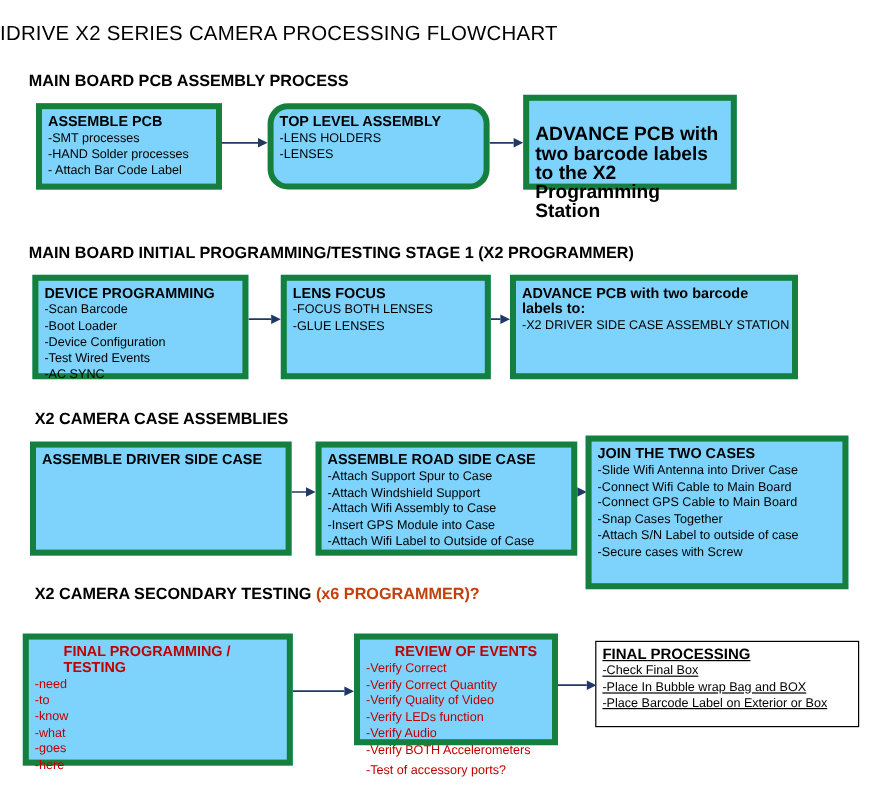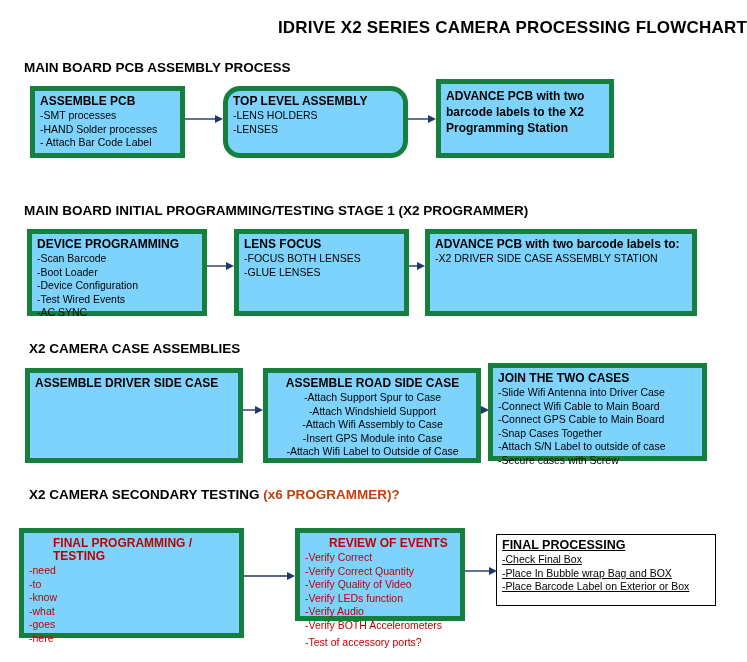--- a/index.html
+++ b/index.html
@@ -19,23 +19,23 @@
     position: absolute;
     left: 0; top: 0;
     width: 747px;
     height: 662px;
   }
   .title {
     position: absolute;
     left: 0;
     top: 18px;
     width: 747px;
-    text-align: right;
+    text-align: left;
     font-size: 17px;
-    font-weight: bold;
+    font-weight: normal;
     letter-spacing: 0.2px;
   }
   .section-head {
     position: absolute;
     font-size: 13.5px;
     font-weight: bold;
     white-space: nowrap;
   }
   .section-head .accent {
     color: #c2410c;
@@ -109,21 +109,21 @@
   </div>
 
   <div class="arrow" style="left:408px; top:113px;">
     <svg width="28" height="12" viewBox="0 0 28 12">
       <line x1="0" y1="6" x2="20" y2="6" stroke="#1f3864" stroke-width="1.4"></line>
       <polygon points="20,2 28,6 20,10" fill="#1f3864"></polygon>
     </svg>
   </div>
 
   <div class="box" style="left:436px; top:79px; width:178px; height:79px;">
-    <div class="hdr" style="font-size:12px; line-height:16px; padding-top:4px;">ADVANCE PCB with two barcode labels to the X2 Programming Station</div>
+    <div class="hdr" style="font-size:16px; line-height:16px; padding-top:21px;">ADVANCE PCB with two barcode labels to the X2 Programming Station</div>
   </div>
 
   <div class="section-head" style="left:24px; top:203px;">
     <span>MAIN BOARD INITIAL PROGRAMMING/TESTING STAGE 1 (X2 PROGRAMMER)</span>
   </div>
 
   <div class="box" style="left:27px; top:229px; width:180px; height:87px;">
     <div class="hdr">DEVICE PROGRAMMING</div>
     <ul>
       <li>-Scan Barcode</li>
@@ -149,21 +149,21 @@
     </ul>
   </div>
 
   <div class="arrow" style="left:409px; top:260px;">
     <svg width="16" height="12" viewBox="0 0 16 12">
       <line x1="0" y1="6" x2="8" y2="6" stroke="#1f3864" stroke-width="1.4"></line>
       <polygon points="8,2 16,6 8,10" fill="#1f3864"></polygon>
     </svg>
   </div>
 
-  <div class="box" style="left:425px; top:229px; width:272px; height:87px;">
+  <div class="box" style="left:425px; top:229px; width:240px; height:87px;">
     <div class="hdr">ADVANCE PCB with two barcode labels to:</div>
     <ul>
       <li>-X2 DRIVER  SIDE  CASE  ASSEMBLY STATION</li>
     </ul>
   </div>
 
   <div class="section-head" style="left:29px; top:341px;">
     <span>X2 CAMERA CASE ASSEMBLIES</span>
   </div>
 
@@ -171,38 +171,38 @@
     <div class="hdr">ASSEMBLE DRIVER SIDE CASE</div>
   </div>
 
   <div class="arrow" style="left:243px; top:404px;">
     <svg width="20" height="12" viewBox="0 0 20 12">
       <line x1="0" y1="6" x2="12" y2="6" stroke="#1f3864" stroke-width="1.4"></line>
       <polygon points="12,2 20,6 12,10" fill="#1f3864"></polygon>
     </svg>
   </div>
 
-  <div class="box" style="left:263px; top:368px; width:218px; height:95px;text-align:center;">
+  <div class="box" style="left:263px; top:368px; width:218px; height:95px;">
     <div class="hdr">ASSEMBLE ROAD SIDE CASE</div>
     <ul>
       <li>-Attach Support Spur to Case</li>
       <li>-Attach Windshield Support</li>
       <li>-Attach Wifi Assembly to Case</li>
       <li>-Insert GPS Module into Case</li>
       <li>-Attach Wifi Label to Outside of Case</li>
     </ul>
   </div>
 
   <div class="arrow" style="left:481px; top:404px;">
     <svg width="8" height="12" viewBox="0 0 8 12">
       <polygon points="0,2 8,6 0,10" fill="#1f3864"></polygon>
     </svg>
   </div>
 
-  <div class="box" style="left:488px; top:363px; width:219px; height:98px;">
+  <div class="box" style="left:488px; top:363px; width:219px; height:128px;">
     <div class="hdr">JOIN THE TWO CASES</div>
     <ul>
       <li>-Slide Wifi Antenna into Driver Case</li>
       <li>-Connect Wifi Cable to Main Board</li>
       <li>-Connect GPS Cable to Main Board</li>
       <li>-Snap Cases Together</li>
       <li>-Attach S/N Label to outside of case</li>
       <li>-Secure cases with Screw</li>
     </ul>
   </div>

